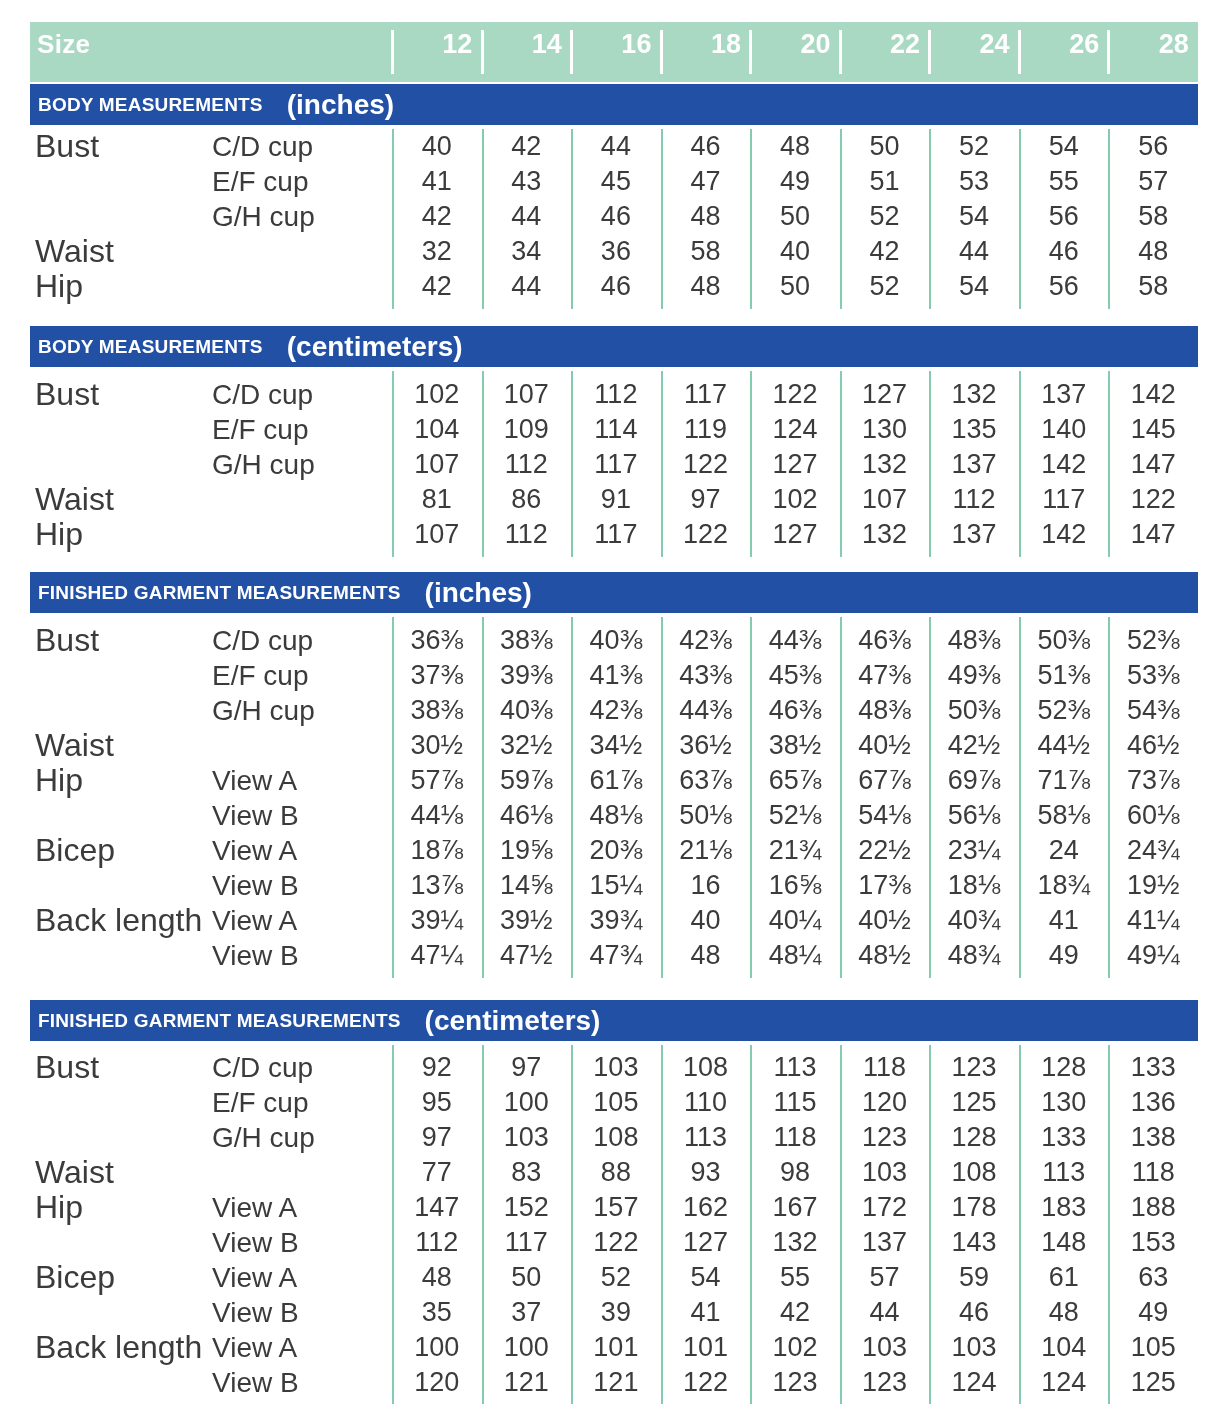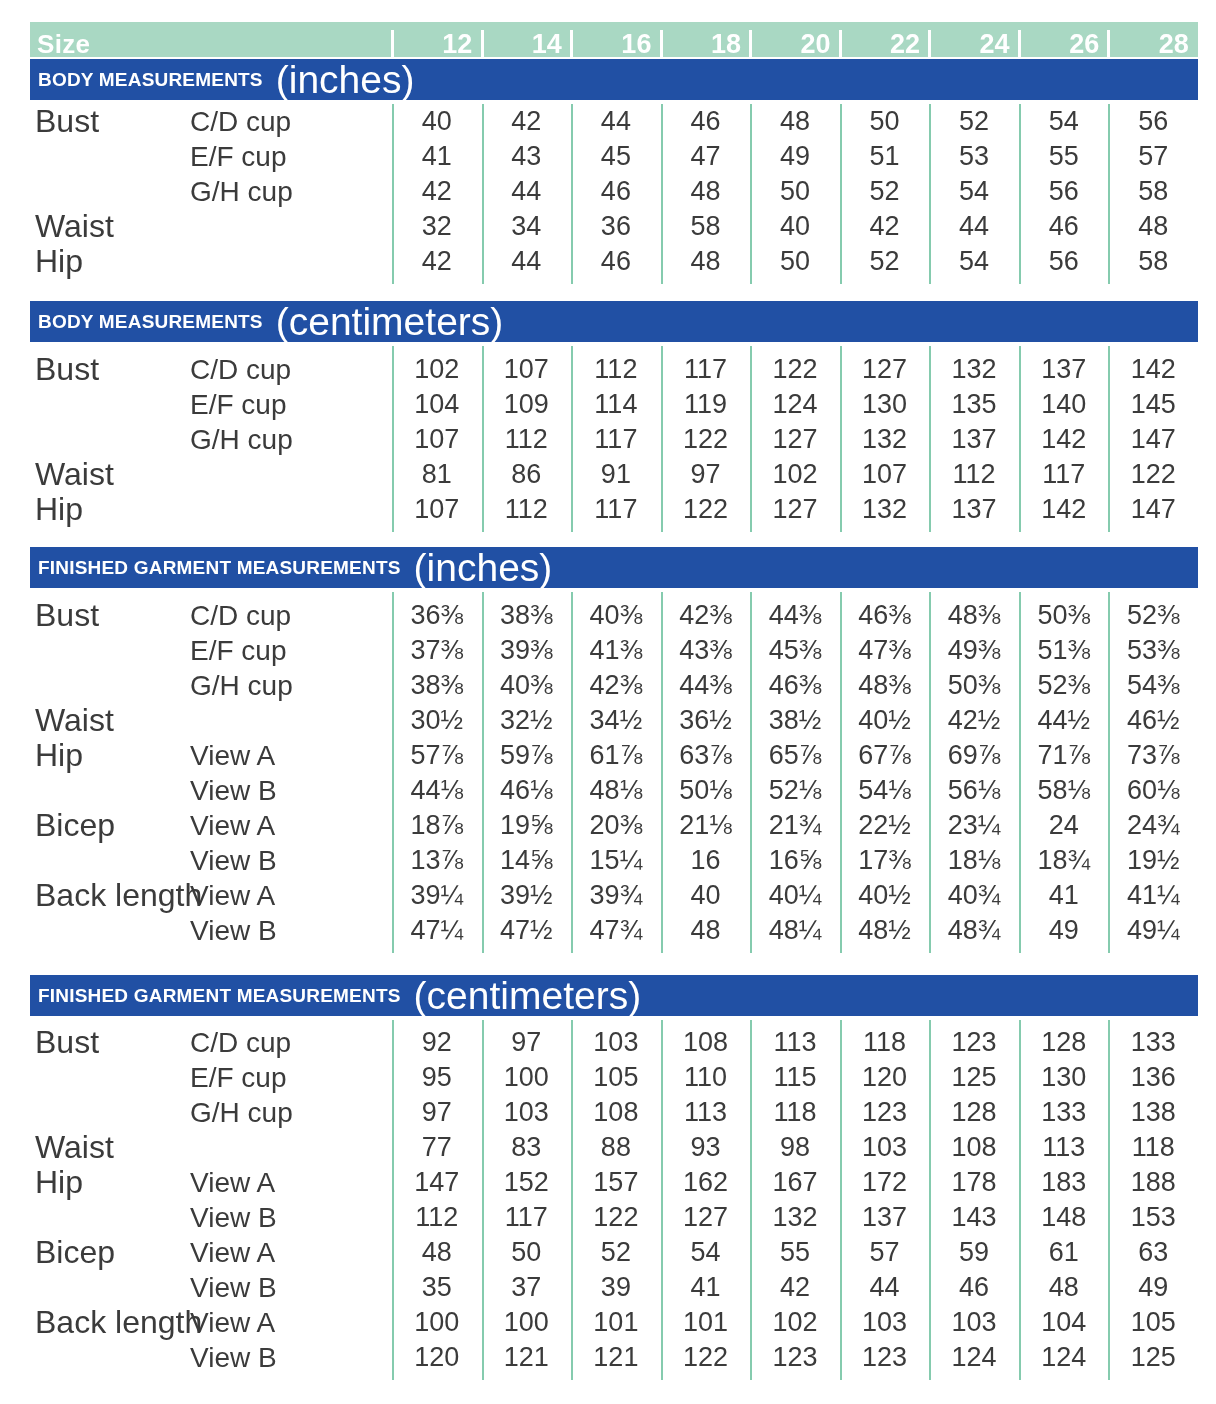--- a/index.html
+++ b/index.html
@@ -11,21 +11,21 @@
   .page {
     position: relative;
     width: 1168px;
     margin: 22px 18px 0 30px;
   }
 
   
   .size-header {
     display: grid;
     grid-template-columns: 362px repeat(9, 1fr);
-    height: 35px;
+    height: 60px;
     background: var(--teal, #a9d8c3);
     align-items: stretch;
   }
   .size-label {
     color: #fff;
     font-weight: bold;
     font-size: 26px;
     line-height: 44px;
     padding-left: 7px;
     letter-spacing: 0.3px;
@@ -62,44 +62,44 @@
     background: var(--blue, #2150a4);
     color: #fff;
     padding-left: 8px;
   }
   .band-bold {
     font-weight: bold;
     font-size: 19px;
     letter-spacing: 0.2px;
   }
   .band-normal {
-    font-weight: normal;
-    font-size: 39px;
-    margin-left: 13px;
+    font-weight: bold;
+    font-size: 28px;
+    margin-left: 24px;
   }
 
   
   .rows {
     position: relative;
     display: grid;
     grid-template-columns: 160px 202px repeat(9, 1fr);
     grid-auto-rows: 35px;
   }
   .sec0 .rows { padding: 4px 0 12px; }
   .sec1 .rows { padding: 10px 0 12px; }
   .sec2 .rows { padding: 10px 0 12px; }
   .sec3 .rows { padding: 9px 0 12px; }
 
   .cell {
     line-height: 35px;
     color: var(--ink, #3b3b3b);
     white-space: nowrap;
   }
   .lab1 { font-size: 32px; padding-left: 5px; }
-  .lab2 { font-size: 28px; }
+  .lab2 { font-size: 28px; margin-left: 22px; }
   .val  { font-size: 27px; text-align: center; }
 
   .vline {
     position: absolute;
     top: 4px;
     bottom: 7px;
     width: 2px;
     background: var(--line, #85cbae);
   }
 </style>

